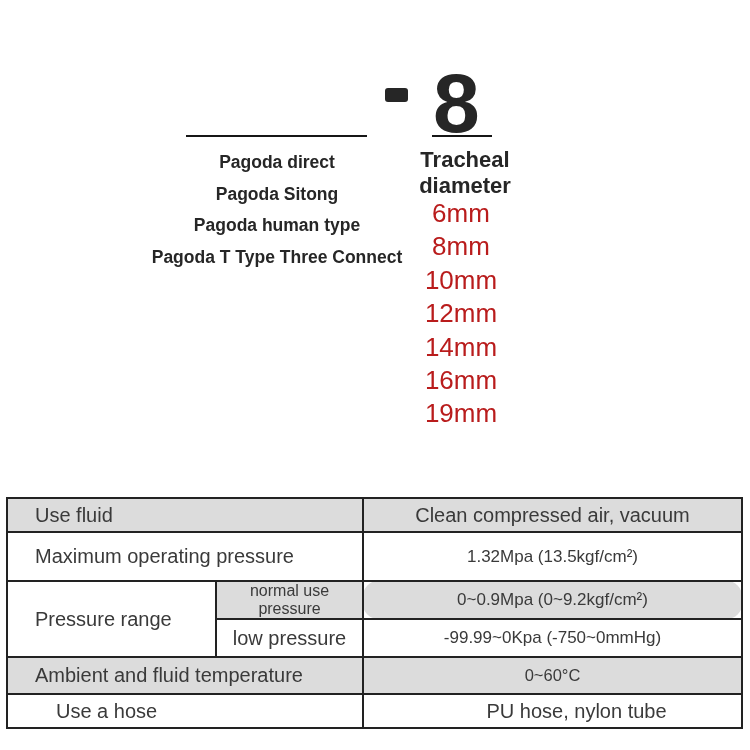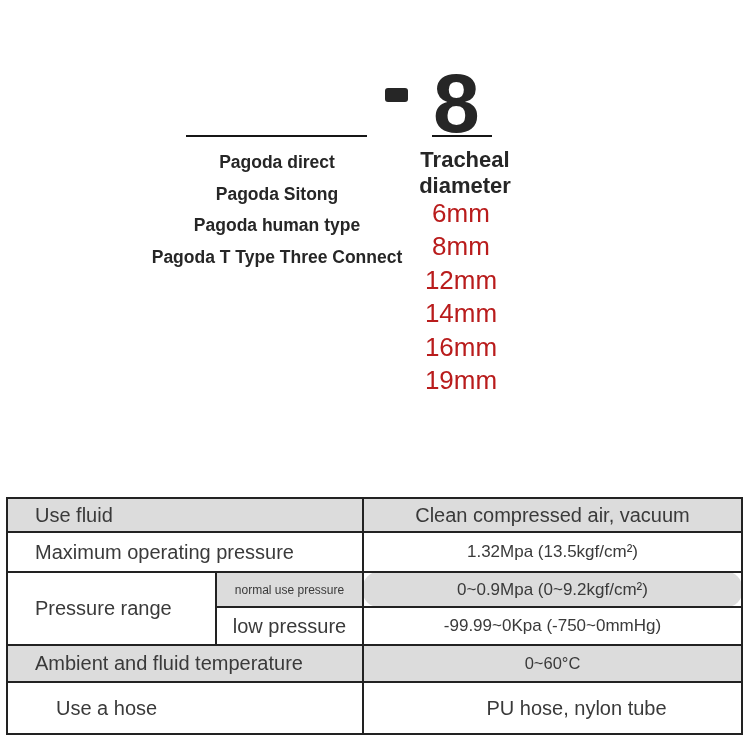--- a/index.html
+++ b/index.html
@@ -93,32 +93,32 @@
     border: 2px solid #222222;
     background: #ffffff;
     vertical-align: middle;
   }
   table.spec td.shade { background: #dcdcdc; }
   td.lbl {
     text-align: left;
     padding-left: 27px;
     font-size: 20px;
   }
-  td.sub-lbl-top { text-align: center; font-size: 12px; padding: 0 2px; }
+  td.sub-lbl-top { text-align: center; font-size: 16px; padding: 0 2px; }
   td.sub-lbl-bot { text-align: center; font-size: 20px; }
   td.val { text-align: center; margin-left: 12px; }
   td.val-lg { font-size: 20px; }
   td.val-md { font-size: 17px; border-radius: 15px; }
   td.val-sm { font-size: 16.5px; }
   tr.r1 td { height: 34px; }
-  tr.r2 td { height: 40px; }
+  tr.r2 td { height: 49px; }
   tr.r3 td { height: 35px; }
   tr.r4 td { height: 38px; }
   tr.r5 td { height: 37px; }
-  tr.r6 td { height: 52px; padding-left: 48px; }
+  tr.r6 td { height: 34px; padding-left: 48px; }
 </style>
 </head>
 <body>
 
 <div class="page">
 
   <div class="code-dash"></div>
   <div class="code-number">8</div>
   <div class="underline-left"></div>
   <div class="underline-right"></div>
@@ -127,20 +127,21 @@
   <div class="series-list">
     <div class="opt">Pagoda direct</div>
     <div class="opt">Pagoda Sitong</div>
     <div class="opt">Pagoda human type</div>
     <div class="opt">Pagoda T Type Three Connect</div>
   </div>
 
   <div class="diameter-list">
     <div class="opt">6mm</div>
     <div class="opt">8mm</div>
+    <div class="opt">10mm</div>
     <div class="opt">12mm</div>
     <div class="opt">14mm</div>
     <div class="opt">16mm</div>
     <div class="opt">19mm</div>
   </div>
 
   <table class="spec">
     <colgroup>
       <col style="width:209px">
       <col style="width:147px">

